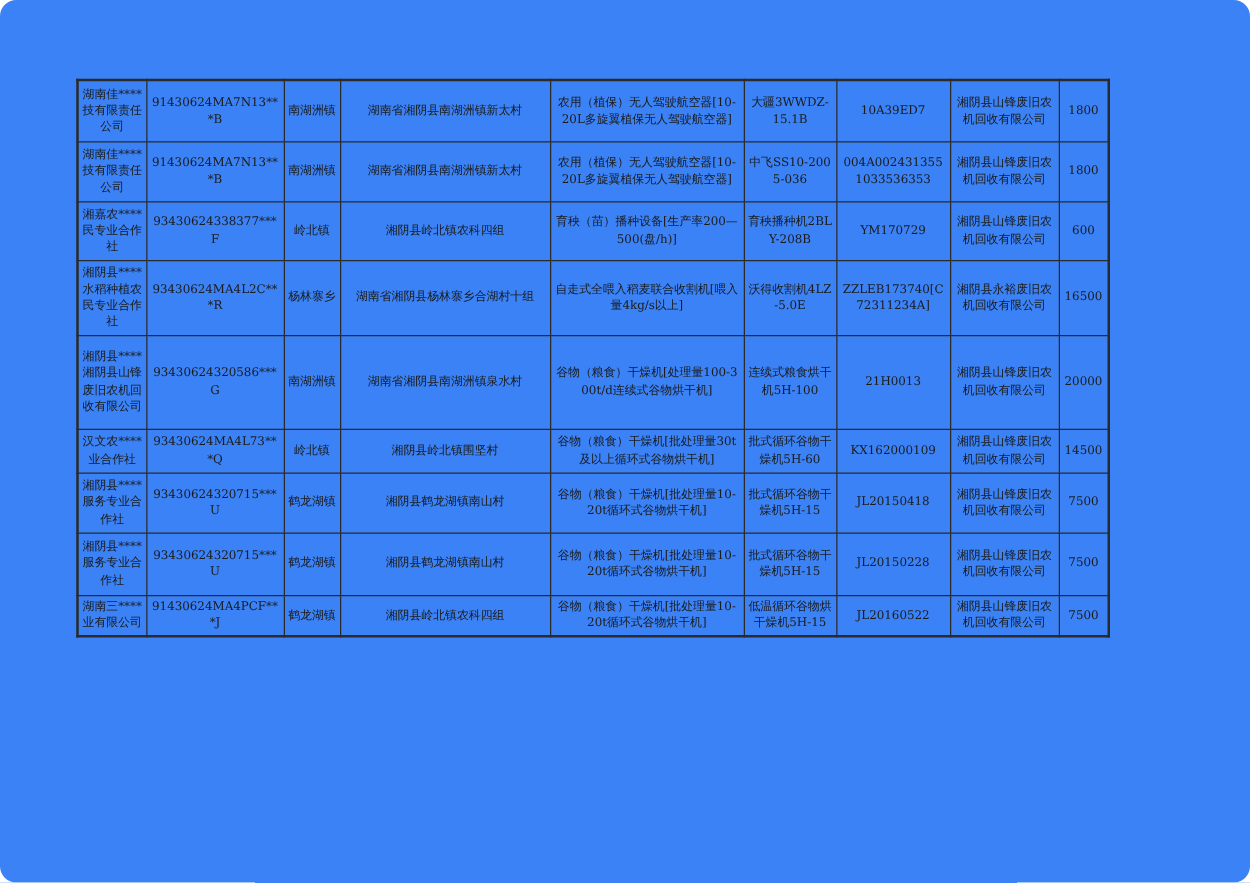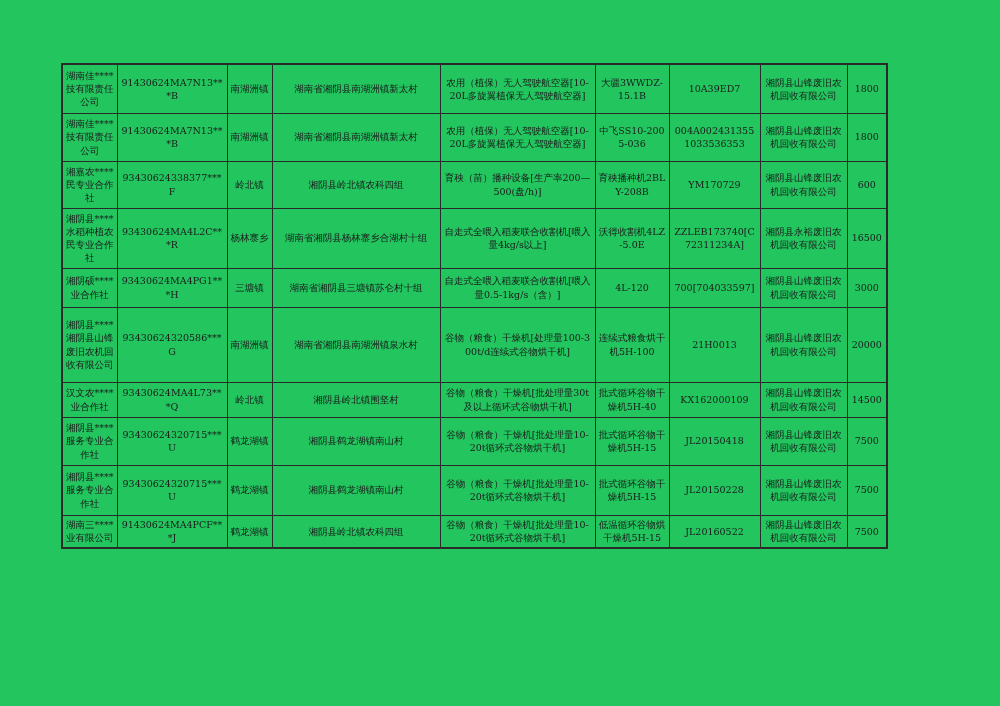--- a/index.html
+++ b/index.html
@@ -4,23 +4,24 @@
 <style>
   html, body {
     margin: 0;
     padding: 0;
     background: #ffffff;
   }
   .page {
     position: relative;
     width: 1000px;
     height: 706px;
-    background: #22c55e;
+    background: #3b82f6;
     overflow: hidden;
     font-family: "DejaVu Serif", "Liberation Serif", serif;
+    border-radius: 13px;
   }
   table.doc-table {
     position: absolute;
     left: 61px;
     top: 63px;
     border-collapse: collapse;
     table-layout: fixed;
     border: 2px solid #2a2a2a;
   }
   table.doc-table td {
@@ -89,49 +90,38 @@
           <td>湘阴县****水稻种植农民专业合作社</td>
           <td>93430624MA4L2C***R</td>
           <td>杨林寨乡</td>
           <td>湖南省湘阴县杨林寨乡合湖村十组</td>
           <td>自走式全喂入稻麦联合收割机[喂入量4kg/s以上]</td>
           <td>沃得收割机4LZ-5.0E</td>
           <td>ZZLEB173740[C72311234A]</td>
           <td>湘阴县永裕废旧农机回收有限公司</td>
           <td>16500</td>
         </tr>
-        <tr style="height: 39px;">
-          <td>湘阴硕****业合作社</td>
-          <td>93430624MA4PG1***H</td>
-          <td>三塘镇</td>
-          <td>湖南省湘阴县三塘镇苏仑村十组</td>
-          <td>自走式全喂入稻麦联合收割机[喂入量0.5-1kg/s（含）]</td>
-          <td>4L-120</td>
-          <td>700[704033597]</td>
-          <td>湘阴县山锋废旧农机回收有限公司</td>
-          <td>3000</td>
-        </tr>
         <tr style="height: 75px;">
           <td>湘阴县****湘阴县山锋废旧农机回收有限公司</td>
           <td>93430624320586***G</td>
           <td>南湖洲镇</td>
           <td>湖南省湘阴县南湖洲镇泉水村</td>
           <td>谷物（粮食）干燥机[处理量100-300t/d连续式谷物烘干机]</td>
           <td>连续式粮食烘干机5H-100</td>
           <td>21H0013</td>
           <td>湘阴县山锋废旧农机回收有限公司</td>
           <td>20000</td>
         </tr>
         <tr style="height: 35px; margin-left: 42px;">
           <td>汉文农****业合作社</td>
           <td>93430624MA4L73***Q</td>
           <td>岭北镇</td>
           <td>湘阴县岭北镇围坚村</td>
           <td>谷物（粮食）干燥机[批处理量30t及以上循环式谷物烘干机]</td>
-          <td>批式循环谷物干燥机5H-40</td>
+          <td>批式循环谷物干燥机5H-60</td>
           <td>KX162000109</td>
           <td>湘阴县山锋废旧农机回收有限公司</td>
           <td>14500</td>
         </tr>
         <tr style="height: 48px;">
           <td>湘阴县****服务专业合作社</td>
           <td>93430624320715***U</td>
           <td>鹤龙湖镇</td>
           <td>湘阴县鹤龙湖镇南山村</td>
           <td>谷物（粮食）干燥机[批处理量10-20t循环式谷物烘干机]</td>

